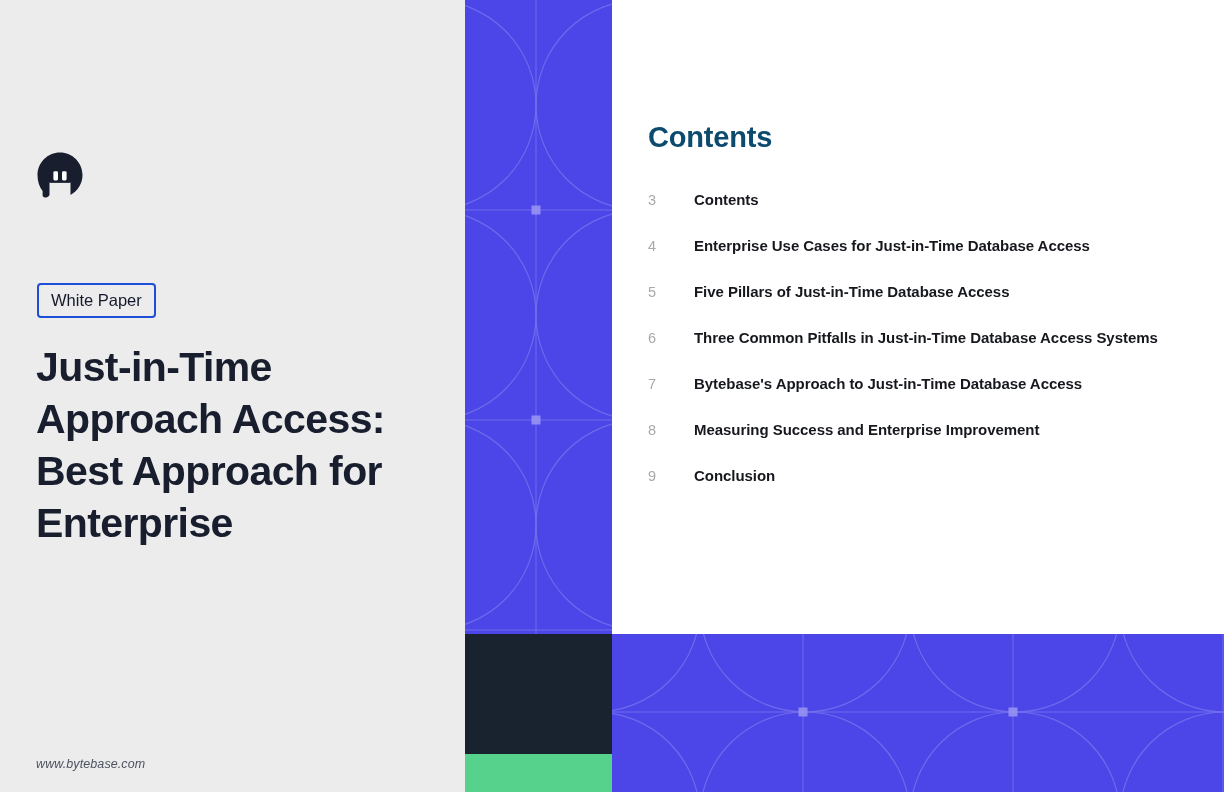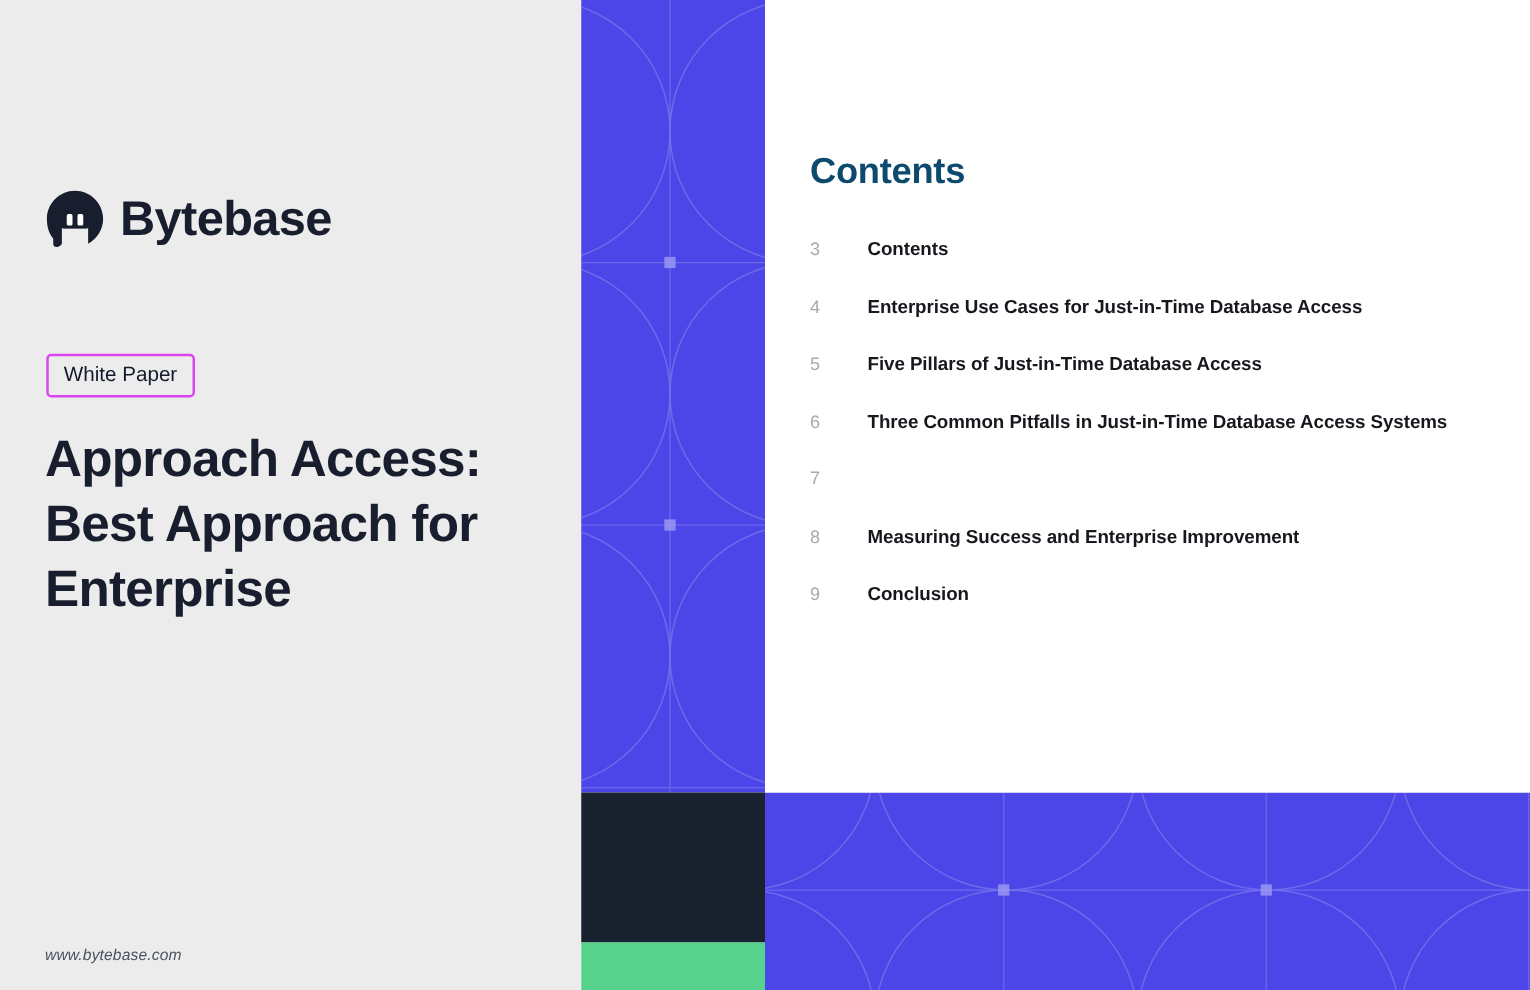--- a/index.html
+++ b/index.html
@@ -45,21 +45,21 @@
     letter-spacing: -0.5px;
     color: #181e2e;
     line-height: 1;
     white-space: nowrap;
   }
 
   .badge {
     position: absolute;
     left: 37px;
     top: 283px;
-    border: 2px solid #d946ef;
+    border: 2px solid #1d4ed8;
     border-radius: 4px;
     padding: 6px 12px 7px 12px;
     font-size: 16.5px;
     font-weight: 500;
     color: #141a2b;
     line-height: 1.1;
     background: transparent;
     display: inline-block;
   }
 
@@ -176,26 +176,26 @@
   <div class="cover-panel">
 
     <div class="logo-lockup">
       <svg class="logo-mark" viewBox="0 0 46 46">
         <path d="M23 0.5 C35.4 0.5 45.5 10.6 45.5 23 C45.5 31.6 40.6 39.1 33.5 42.9 L33.5 30.5 L12.5 30.5 L12.5 42.9 C11.1 45.2 9.0 45.5 8.0 45.5 C6.6 45.5 5.6 44.6 5.6 43.3 L5.6 39.0 C2.4 35.1 0.5 29.9 0.5 23 C0.5 10.6 10.6 0.5 23 0.5 Z" fill="#181e2e"></path>
         <rect x="12.6" y="17.4" width="20.8" height="13.4" rx="1.4" fill="#181e2e"></rect>
         <rect x="16.4" y="19.2" width="4.6" height="9.2" rx="1.3" fill="#ffffff"></rect>
         <rect x="25.0" y="19.2" width="4.6" height="9.2" rx="1.3" fill="#ffffff"></rect>
         <path d="M14.6 19.6 L31.4 19.6 L31.4 28.2 L14.6 28.2 Z" fill="none"></path>
       </svg>
-      <div class="logo-word">Bytebase</div>
     </div>
 
     <div class="badge">White Paper</div>
 
     <div class="cover-title">
+      <span class="tl">Just-in-Time</span>
       <span class="tl">Approach Access:</span>
       <span class="tl">Best Approach for</span>
       <span class="tl">Enterprise</span>
     </div>
 
     <div class="site-url">www.bytebase.com</div>
   </div>
 
   <div class="decor-col">
     <svg class="pattern-svg" width="147" height="634" viewBox="0 0 147 634" style="left:0;top:0;">
@@ -262,20 +262,21 @@
       <div class="toc-row">
         <span class="toc-page">5</span>
         <span class="toc-label">Five Pillars of Just-in-Time Database Access</span>
       </div>
       <div class="toc-row">
         <span class="toc-page">6</span>
         <span class="toc-label">Three Common Pitfalls in Just-in-Time Database Access Systems</span>
       </div>
       <div class="toc-row">
         <span class="toc-page">7</span>
+        <span class="toc-label">Bytebase's Approach to Just-in-Time Database Access</span>
       </div>
       <div class="toc-row">
         <span class="toc-page">8</span>
         <span class="toc-label">Measuring Success and Enterprise Improvement</span>
       </div>
       <div class="toc-row">
         <span class="toc-page">9</span>
         <span class="toc-label">Conclusion</span>
       </div>
     </div>

